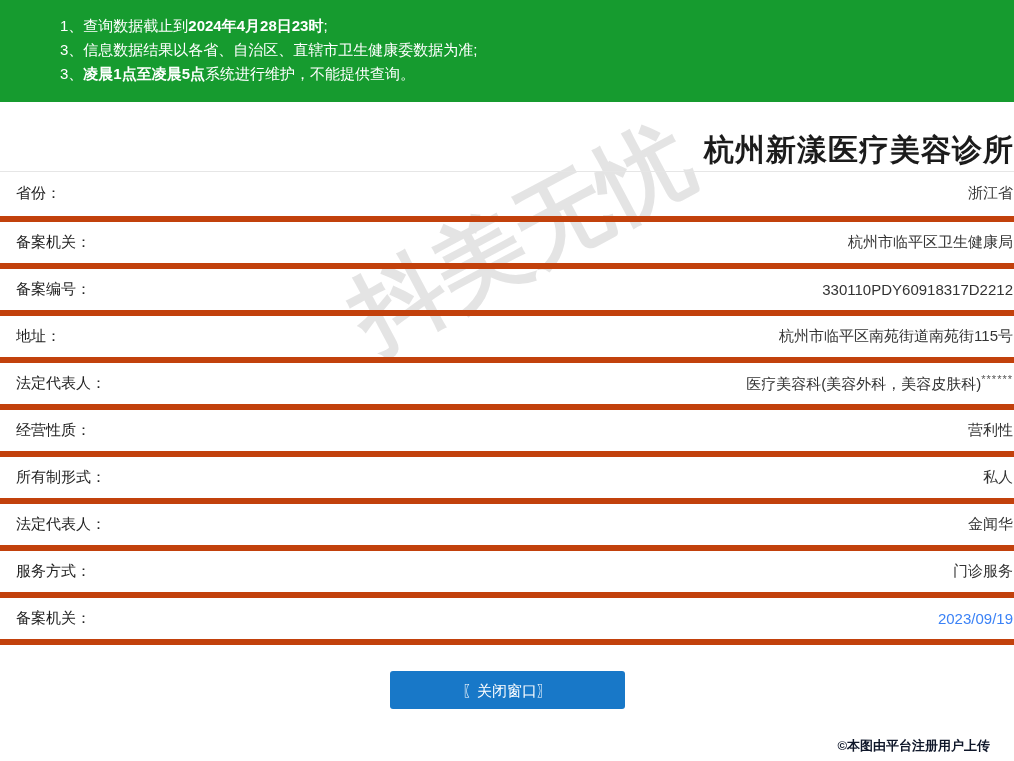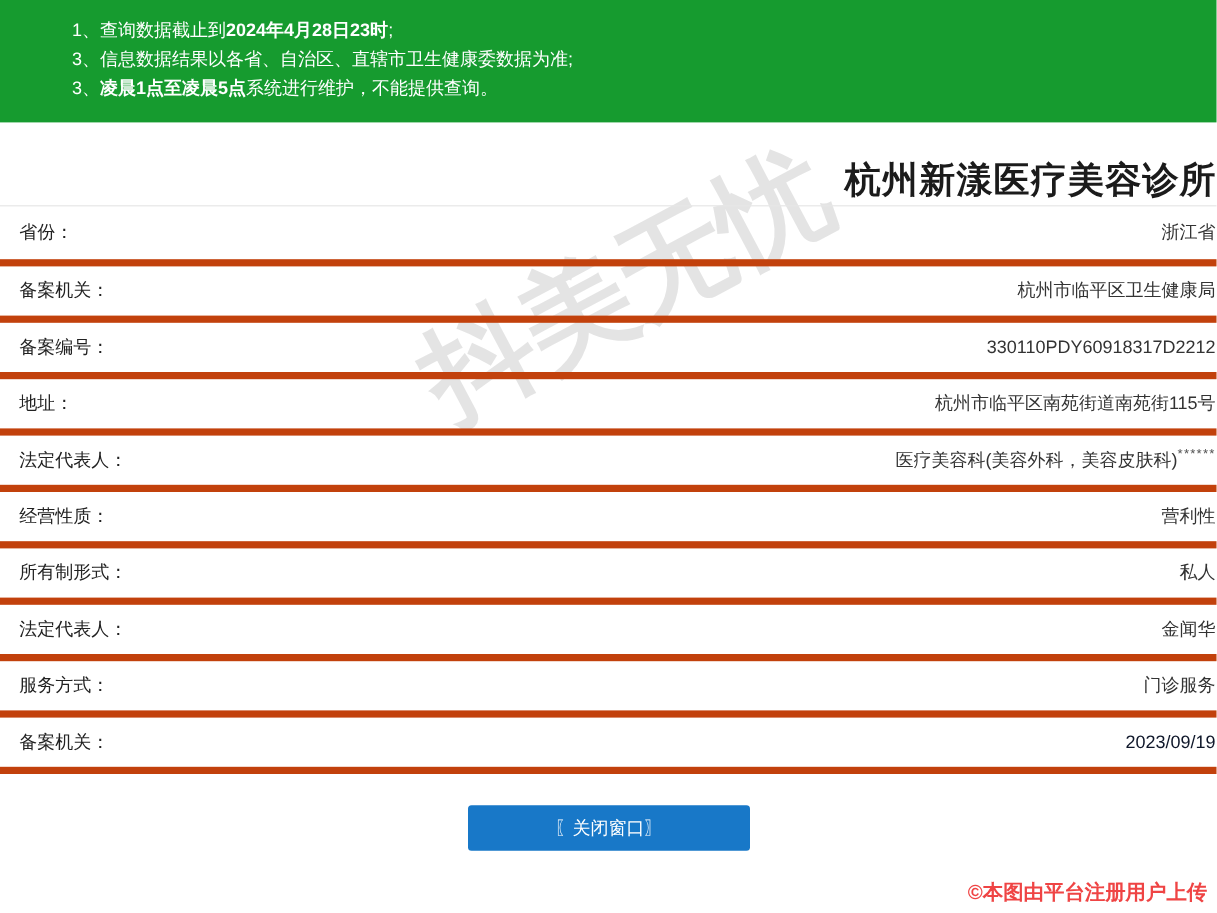--- a/index.html
+++ b/index.html
@@ -69,21 +69,21 @@
     width: 190px;
     padding-left: 16px;
     color: #222;
   }
   .info-table td.value {
     padding-left: 14px;
     color: #333;
     text-align: right;
   }
   .info-table tr:last-child td.value {
-    color: #0f172a;
+    color: #3b82f6;
   }
   .val-sup {
     font-size: 11px;
     vertical-align: super;
     letter-spacing: 1px;
     color: #555;
   }
 
   
   .watermark {
@@ -117,25 +117,25 @@
     text-align: center;
     border: none;
     border-radius: 3px;
     cursor: pointer;
     font-family: "Liberation Sans", "DejaVu Sans", sans-serif;
   }
 
   
   .footer-note {
     position: absolute;
-    right: 8px;
+    right: 24px;
     bottom: 6px;
-    font-size: 17px;
-    font-weight: bold;
-    color: #ef4444;
+    font-size: 13px;
+    font-weight: bold;
+    color: #0f172a;
     white-space: nowrap;
   }
 </style>
 </head>
 <body>
 
 <div id="page">
 
   <div class="notice">
     <div class="notice-line">1、查询数据截止到<b>2024年4月28日23时</b>;</div>

